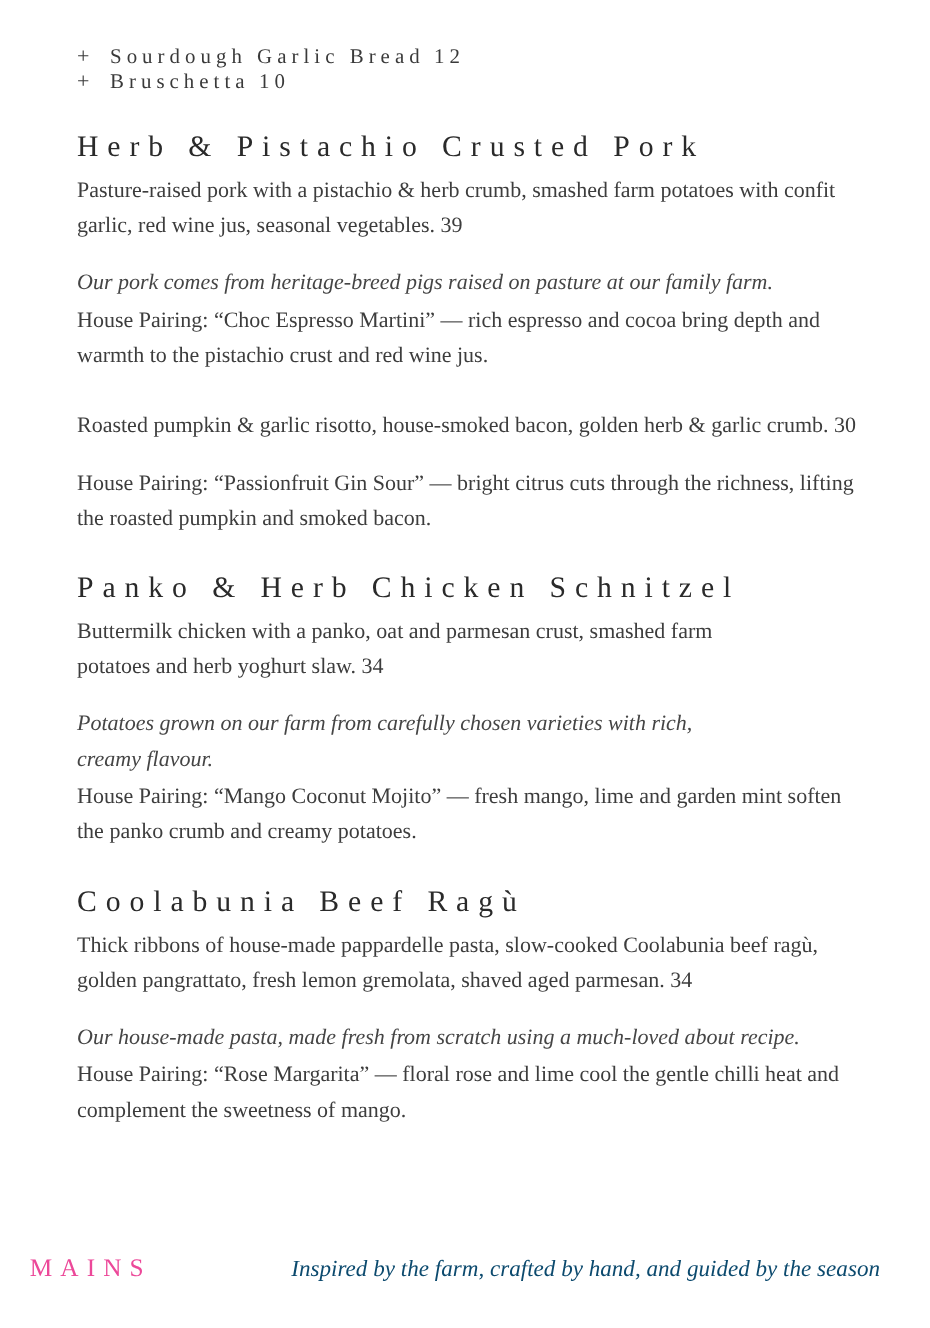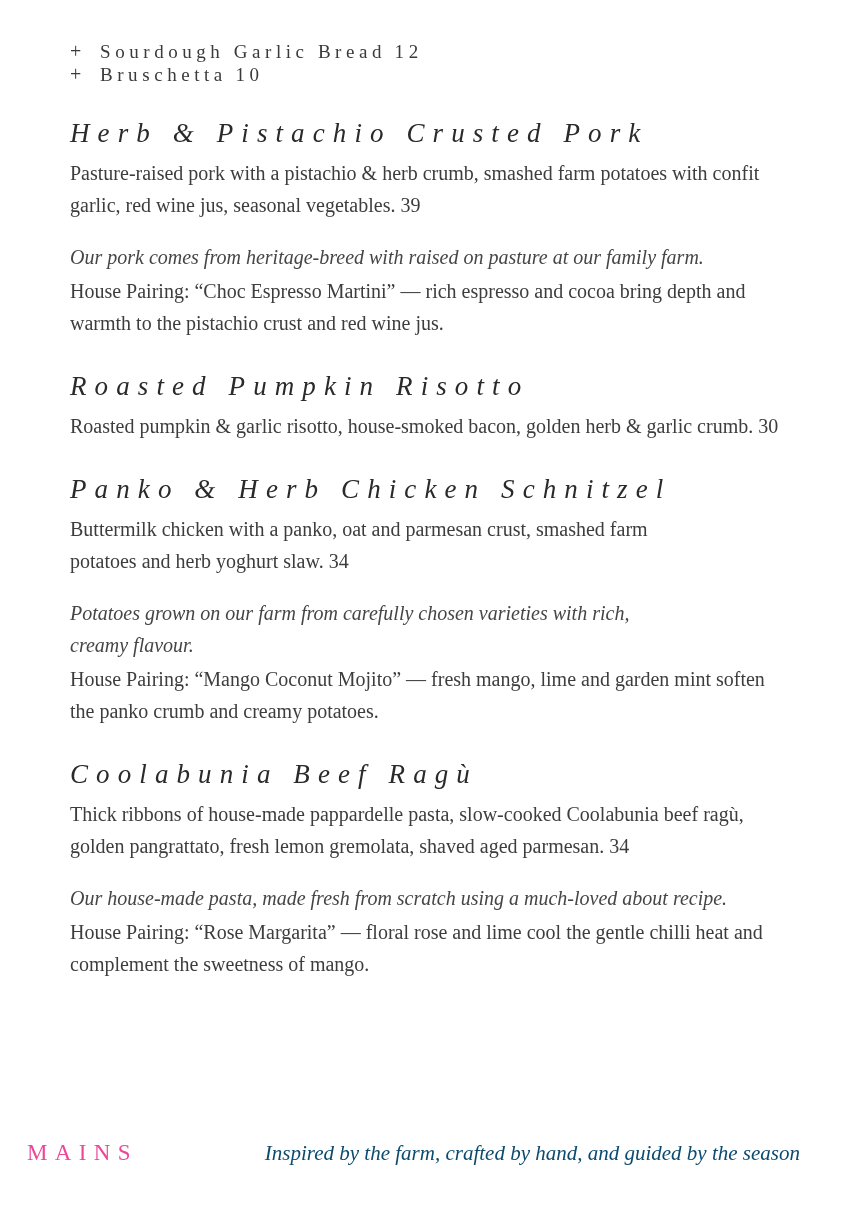--- a/index.html
+++ b/index.html
@@ -40,21 +40,20 @@
 
   
   .item { margin-top: 32px; }
   .item-name {
     margin: 0 0 8px 0;
     font-size: 27px;
     font-weight: normal;
     letter-spacing: 0.30em;
     color: #2a2a2a;
     white-space: nowrap;
-    font-style: italic;
   }
   .desc {
     margin: 0 0 20px 0;
     font-size: 20px;
     line-height: 32px;
     max-width: 727px;
     color: #3d3d3d;
   }
   .desc .price { margin-left: 0.25em; }
   .note {
@@ -110,27 +109,27 @@
         <span class="plus">+</span><span class="addon-label">Sourdough Garlic Bread</span><span class="addon-price">12</span>
       </div>
       <div class="addon-row">
         <span class="plus">+</span><span class="addon-label">Bruschetta</span><span class="addon-price">10</span>
       </div>
     </div>
 
     <section class="item item-pork">
       <h2 class="item-name">Herb &amp; Pistachio Crusted Pork</h2>
       <p class="desc"><span>Pasture-raised pork with a pistachio &amp; herb crumb, smashed farm potatoes with confit garlic, red wine jus, seasonal vegetables.</span><span class="price">39</span></p>
-      <p class="note">Our pork comes from heritage-breed with raised on pasture at our family farm.</p>
+      <p class="note">Our pork comes from heritage-breed pigs raised on pasture at our family farm.</p>
       <p class="pairing">House Pairing: “Choc Espresso Martini” — rich espresso and cocoa bring depth and warmth to the pistachio crust and red wine jus.</p>
     </section>
 
     <section class="item item-risotto">
-      <h2 class="item-name">Roasted Pumpkin Risotto</h2>
       <p class="desc"><span>Roasted pumpkin &amp; garlic risotto, house-smoked bacon, golden herb &amp; garlic crumb.</span><span class="price">30</span></p>
+      <p class="pairing">House Pairing: “Passionfruit Gin Sour” — bright citrus cuts through the richness, lifting the roasted pumpkin and smoked bacon.</p>
     </section>
 
     <section class="item item-schnitzel">
       <h2 class="item-name">Panko &amp; Herb Chicken Schnitzel</h2>
       <p class="desc"><span>Buttermilk chicken with a panko, oat and parmesan crust, smashed farm potatoes and herb yoghurt slaw.</span><span class="price">34</span></p>
       <p class="note">Potatoes grown on our farm from carefully chosen varieties with rich, creamy flavour.</p>
       <p class="pairing">House Pairing: “Mango Coconut Mojito” — fresh mango, lime and garden mint soften the panko crumb and creamy potatoes.</p>
     </section>
 
     <section class="item item-ragu">

